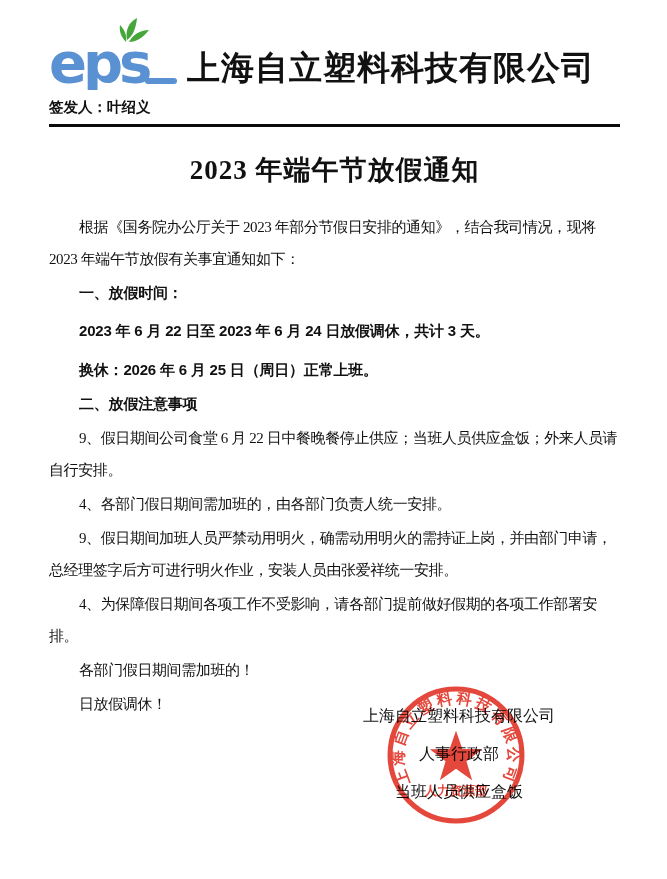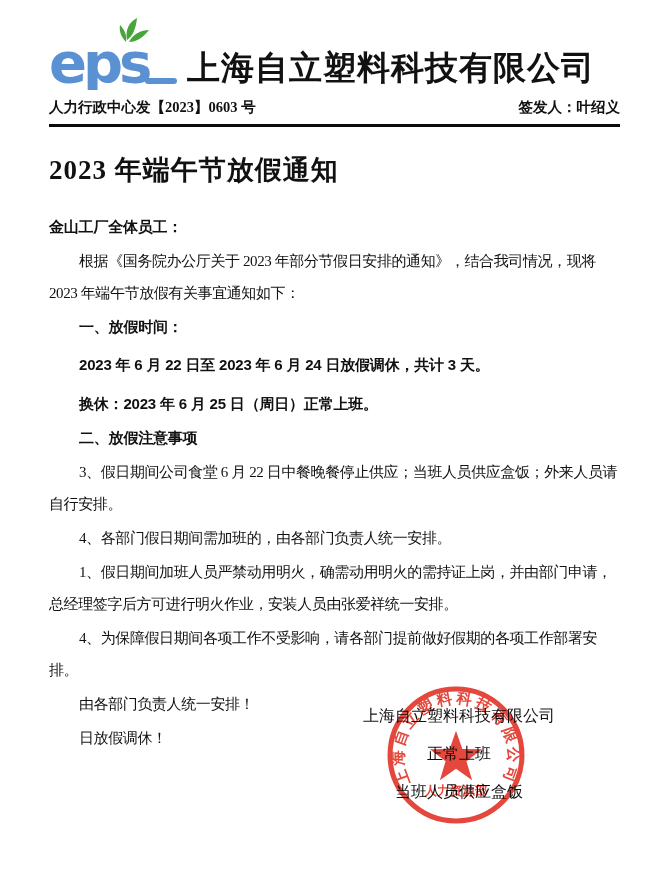--- a/index.html
+++ b/index.html
@@ -39,21 +39,21 @@
     align-items: baseline;
     margin-top: 8px;
     padding-bottom: 7px;
     border-bottom: 3px solid #0b0b0b;
     font-size: 14.5px;
     font-weight: 600;
   }
   
   .notice-title {
     margin-top: 27px;
-    text-align: left;
+    text-align: center;
     font-size: 27px;
     font-weight: 700;
     letter-spacing: 1px;
     line-height: 32px;
   }
   
   .body-text { margin-top: 25px; }
   .body-text p {
     font-size: 15px;
     line-height: 32px;
@@ -120,47 +120,45 @@
       </g>
 
       <text class="logo-eps" x="0" y="66" fill="#5a91d2">eps</text>
 
       <rect x="96" y="62" width="32" height="6" rx="3" fill="#5a91d2"></rect>
     </svg>
     <h1 class="company-name">上海自立塑料科技有限公司</h1>
   </div>
 
   <div class="doc-row">
-    <span>人力行政中心发【2023】0603 号</span>
     <span>签发人：叶绍义</span>
   </div>
 
   <h2 class="notice-title">2023 年端午节放假通知</h2>
 
   <div class="body-text">
-    <p class="hei">金山工厂全体员工：</p>
     <p class="indent">根据《国务院办公厅关于 2023 年部分节假日安排的通知》，结合我司情况，现将 2023 年端午节放假有关事宜通知如下：</p>
 
     <p class="indent hei">一、放假时间：</p>
     <p class="indent hei gap6">2023 年 6 月 22 日至 2023 年 6 月 24 日放假调休，共计 3 天。</p>
-    <p class="indent hei gap7">换休：2023 年 6 月 25 日（周日）正常上班。</p>
+    <p class="indent hei gap7">换休：2026 年 6 月 25 日（周日）正常上班。</p>
 
     <p class="indent hei">二、放假注意事项</p>
-    <p class="indent">3、假日期间公司食堂 6 月 22 日中餐晚餐停止供应；当班人员供应盒饭；外来人员请自行安排。</p>
+    <p class="indent">9、假日期间公司食堂 6 月 22 日中餐晚餐停止供应；当班人员供应盒饭；外来人员请自行安排。</p>
     <p class="indent">4、各部门假日期间需加班的，由各部门负责人统一安排。</p>
-    <p class="indent">1、假日期间加班人员严禁动用明火，确需动用明火的需持证上岗，并由部门申请，总经理签字后方可进行明火作业，安装人员由张爱祥统一安排。</p>
+    <p class="indent">9、假日期间加班人员严禁动用明火，确需动用明火的需持证上岗，并由部门申请，总经理签字后方可进行明火作业，安装人员由张爱祥统一安排。</p>
     <p class="indent">4、为保障假日期间各项工作不受影响，请各部门提前做好假期的各项工作部署安排。</p>
 
-    <p class="indent">由各部门负责人统一安排！</p>
+    <p class="indent">各部门假日期间需加班的！</p>
     <p class="indent">日放假调休！</p>
   </div>
 
   <div class="signature">
     <div>上海自立塑料科技有限公司</div>
-    <div>正常上班</div>
+    <div>人事行政部</div>
     <div>当班人员供应盒饭</div>
   </div>
 
   <svg class="stamp-svg" viewBox="0 0 140 140" aria-hidden="true">
     <defs>
       <path id="sealArc" d="M 25,97 A 52,52 0 1 1 115,97" fill="none"></path>
     </defs>
     <circle cx="70" cy="70" r="65" fill="none" stroke-width="5" stroke="#e02b1d"></circle>
     <text class="stamp-arc" fill="#e02b1d">
       <textPath href="#sealArc" startOffset="50%" text-anchor="middle">上海自立塑料科技有限公司</textPath>

